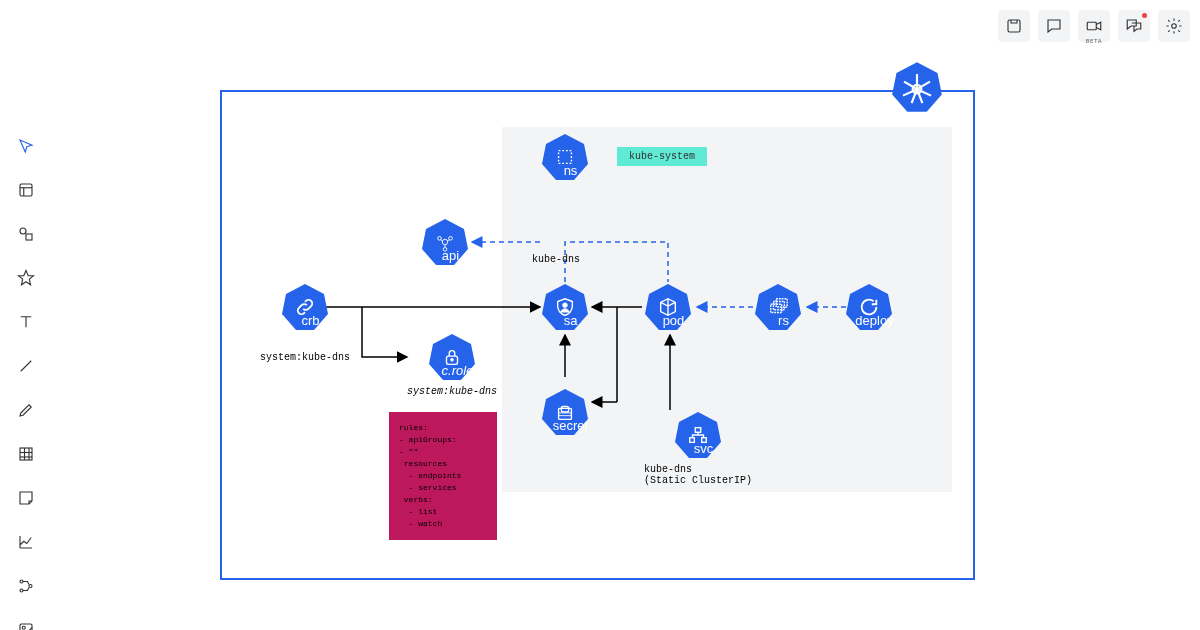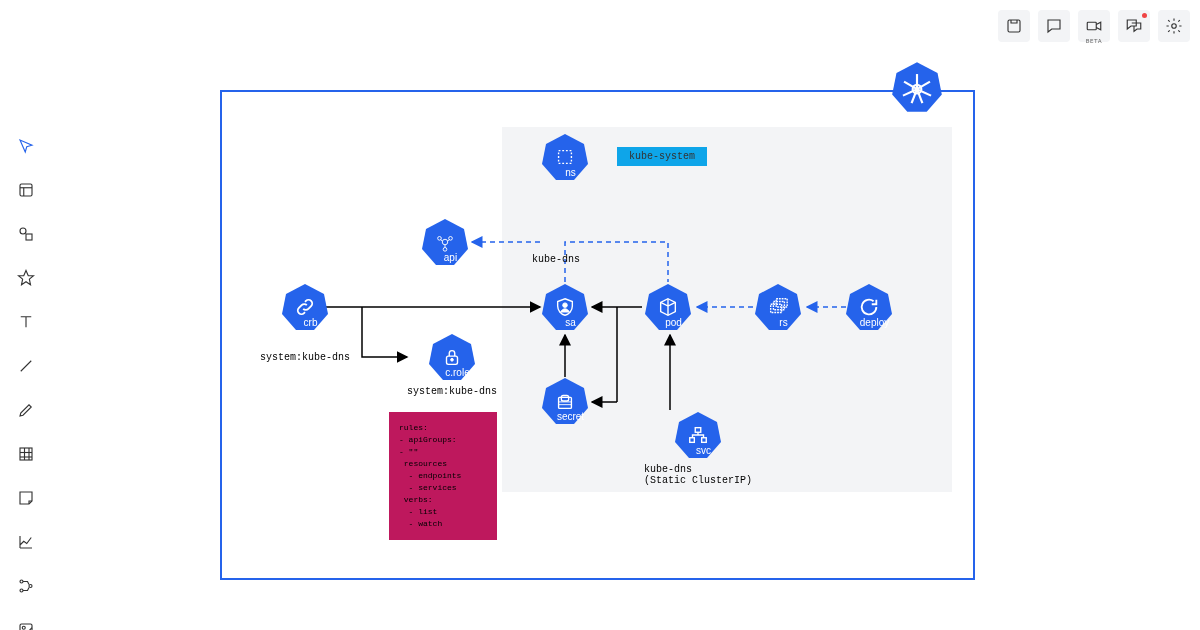--- a/index.html
+++ b/index.html
@@ -83,21 +83,21 @@
     left: 280px;
     top: 35px;
     width: 450px;
     height: 365px;
     background: #f3f4f6;
   }
   .ns-label {
     position: absolute;
     left: 395px;
     top: 55px;
-    background: #0ea5e9;
+    background: #5eead4;
     padding: 4px 12px;
     font-size: 10px;
     font-family: "Courier New", monospace;
     color: #333;
   }
 
   .node {
     position: absolute;
     display: flex;
     flex-direction: column;
@@ -118,21 +118,21 @@
   }
   .heptagon .icon {
     position: relative;
     z-index: 2;
     width: 22px;
     height: 22px;
   }
   .heptagon .icon svg { width: 100%; height: 100%; fill: #fff; stroke: #fff; }
   .node-label {
     margin-top: 2px;
-    font-size: 10px;
+    font-size: 13px;
     color: #fff;
     position: absolute;
     bottom: 4px;
     z-index: 3;
     font-family: sans-serif;
     margin-left: 11px;
   }
   .caption {
     font-family: "Courier New", monospace;
     font-size: 10px;
@@ -384,21 +384,21 @@
         </svg>
       <div class="icon"><svg viewBox="0 0 24 24">
             <path d="M10 14a4 4 0 0 0 5.66 0l3-3a4 4 0 0 0-5.66-5.66l-1 1" fill="none" stroke="#fff" stroke-width="2"></path>
             <path d="M14 10a4 4 0 0 0-5.66 0l-3 3a4 4 0 0 0 5.66 5.66l1-1" fill="none" stroke="#fff" stroke-width="2"></path>
           </svg></div>
       <span class="node-label">crb</span>
     </div>
     <div class="caption">system:kube-dns</div>
   </div>
 
-  <div class="node" style="left:185px; top:240px;">
+  <div class="node" style="left:185px; top:240px;font-style:italic;">
     <div class="heptagon">
       <svg class="shape" viewBox="0 0 50 50">
           <polygon points="25,2 44,12 48,32 34,48 16,48 2,32 6,12" fill="#2563eb"></polygon>
         </svg>
       <div class="icon"><svg viewBox="0 0 24 24">
             <rect x="6" y="11" width="12" height="9" rx="2" fill="none" stroke="#fff" stroke-width="1.5"></rect>
             <path d="M9 11V8a3 3 0 0 1 6 0v3" fill="none" stroke="#fff" stroke-width="1.5"></path>
             <circle cx="12" cy="15" r="1.5" fill="#fff"></circle>
           </svg></div>
       <span class="node-label">c.role</span>
@@ -454,21 +454,21 @@
           <polygon points="25,2 44,12 48,32 34,48 16,48 2,32 6,12" fill="#2563eb"></polygon>
         </svg>
       <div class="icon"><svg viewBox="0 0 24 24">
             <path d="M20 12a8 8 0 1 1-3-6.2" fill="none" stroke="#fff" stroke-width="2"></path>
             <path d="M20 4v5h-5" fill="none" stroke="#fff" stroke-width="2"></path>
           </svg></div>
       <span class="node-label">deploy</span>
     </div>
   </div>
 
-  <div class="node" style="left:318px; top:284px;">
+  <div class="node" style="left:318px; top:295px;">
     <div class="heptagon">
       <svg class="shape" viewBox="0 0 50 50">
           <polygon points="25,2 44,12 48,32 34,48 16,48 2,32 6,12" fill="#2563eb"></polygon>
         </svg>
       <div class="icon"><svg viewBox="0 0 24 24">
             <rect x="5" y="8" width="14" height="12" rx="1" fill="none" stroke="#fff" stroke-width="1.5"></rect>
             <rect x="8" y="6" width="8" height="6" rx="2" fill="none" stroke="#fff" stroke-width="1.5"></rect>
             <line x1="5" y1="13" x2="19" y2="13" stroke="#fff"></line>
             <line x1="5" y1="16" x2="19" y2="16" stroke="#fff"></line>
           </svg></div>

